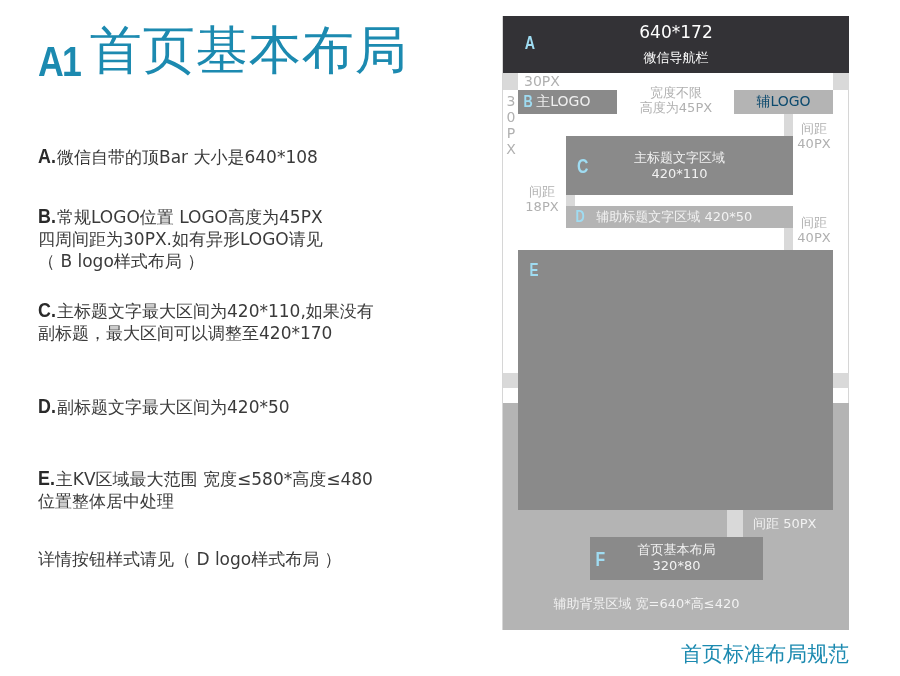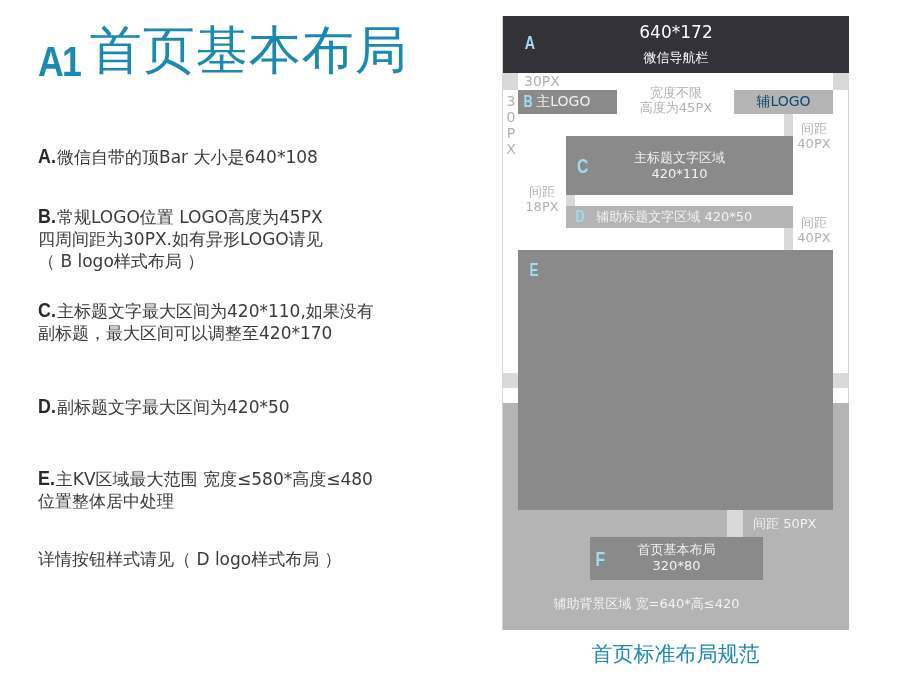--- a/index.html
+++ b/index.html
@@ -13,21 +13,21 @@
   .frame{left:502px;top:16px;width:347px;height:614px;background:#ffffff;border:1px solid #d6d6d6;box-sizing:border-box;}
   .bar-a{left:503px;top:16px;width:346px;height:57px;background:#333236;color:#fff;text-align:center;}
   .bar-a .size{position:absolute;left:0;right:0;top:6px;font-size:17px;}
   .bar-a .name{position:absolute;left:0;right:0;top:33px;font-size:13px;}
   .tag{font-family:"Liberation Sans",sans-serif;font-weight:bold;color:#9fdcf2;transform:scaleX(0.75);display:inline-block;}
   .lightstrip{background:#d9d9d9;}
   .gray1{background:#8a8a8a;}
   .gray2{background:#b4b4b4;}
   .lbl{color:#b0b0b0;font-size:13px;line-height:15px;}
   .wlbl{color:#f2f2f2;text-align:center;}
-  .caption{left:502px;width:347px;top:640px;text-align:center;color:#1c8ab0;font-size:21px;}
+  .caption{left:502px;width:347px;top:640px;text-align:right;color:#1c8ab0;font-size:21px;}
 </style>
 </head>
 <body>
 
 <div class="abs title">
   <span class="code">A1</span>
   <span class="text">首页基本布局</span>
 </div>
 
 <div class="abs note" style="top:145px;">

